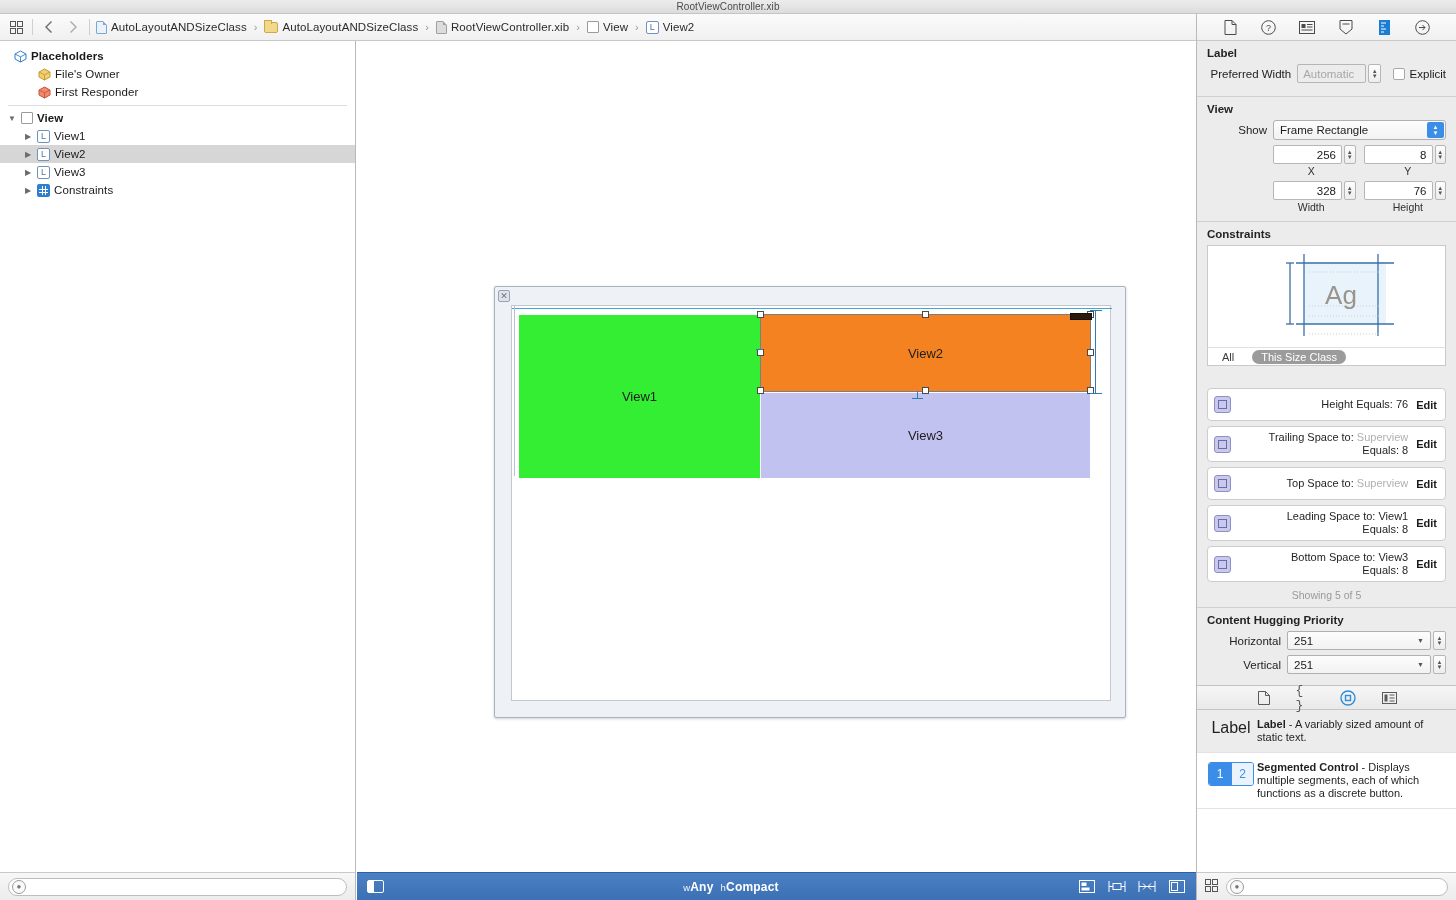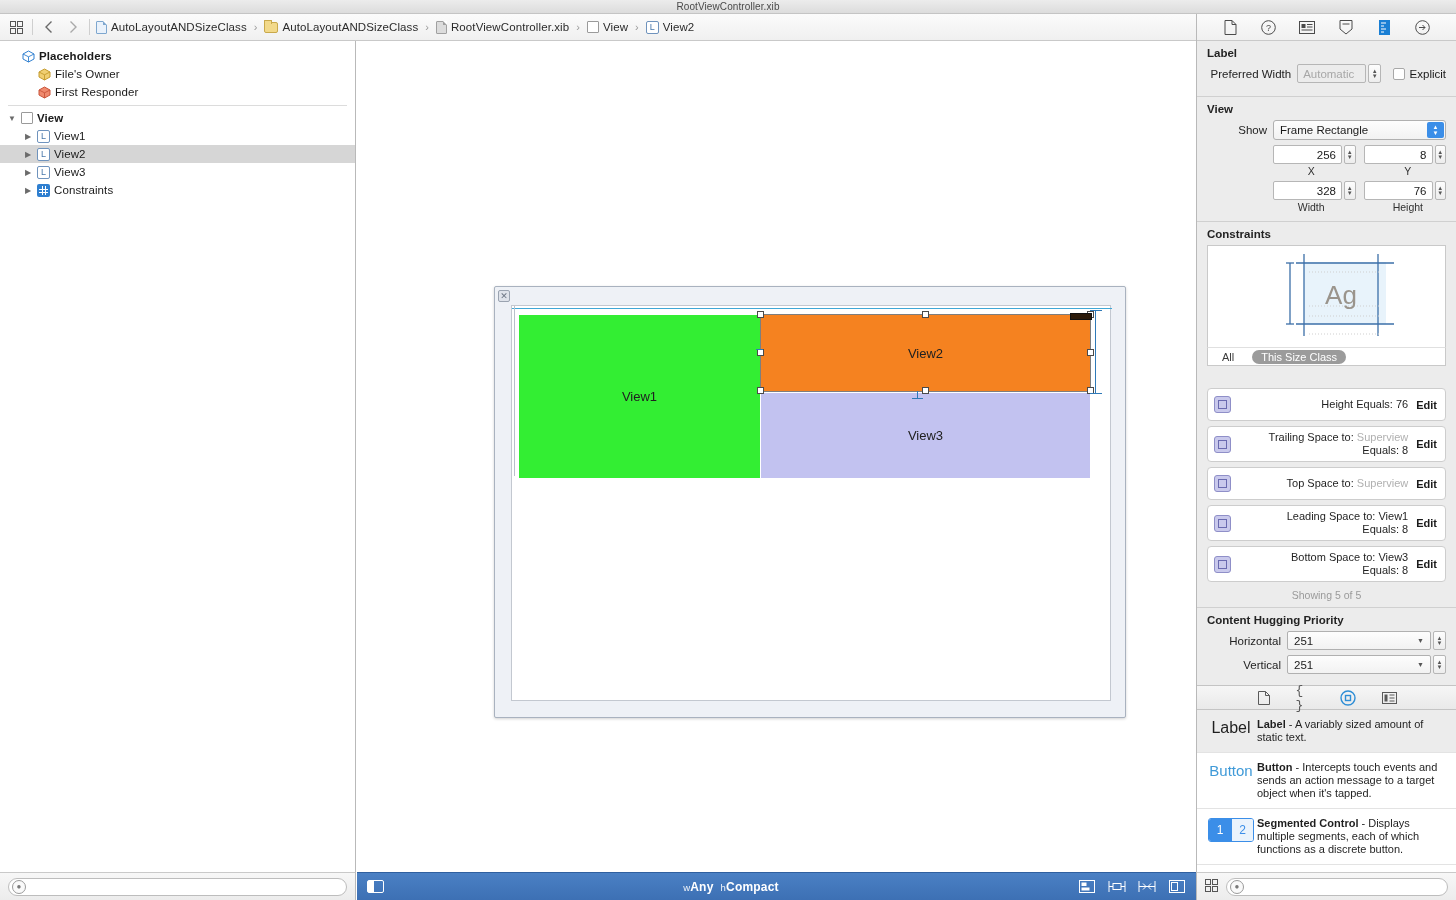--- a/index.html
+++ b/index.html
@@ -266,21 +266,21 @@
   <span class="crumb-sep">›</span>
 
   <div class="crumb">
     <span class="ic-lbl">L</span>
     <span class="cl">View2</span>
   </div>
 </div>
 
 <div id="outline">
 
-  <div class="ol-row" style="padding-left:22px;margin-top:6px">
+  <div class="ol-row" style="padding-left:14px;margin-top:6px">
     <span class="ic-ph">
       <svg width="13" height="13" viewBox="0 0 13 13">
           <path d="M6.5 1 L12 4 L12 9 L6.5 12 L1 9 L1 4 Z" fill="#fff" stroke="#2f7fd0" stroke-width="1"></path>
           <path d="M1 4 L6.5 6.8 L12 4 M6.5 6.8 L6.5 12" fill="none" stroke="#2f7fd0" stroke-width="0.9"></path>
         </svg>
     </span>
     <span class="lab b">Placeholders</span>
   </div>
 
   <div class="ol-row" style="padding-left:38px">
@@ -633,28 +633,20 @@
     <div class="lib-row sel">
       <div class="lib-prev">
         <span class="prev-label">Label</span>
       </div>
       <div class="lib-desc">
         <b>Label</b><span> - A variably sized amount of static text.</span>
       </div>
     </div>
     <div class="lib-row">
       <div class="lib-prev">
-        <span class="prev-button">Button</span>
-      </div>
-      <div class="lib-desc">
-        <b>Button</b><span> - Intercepts touch events and sends an action message to a target object when it's tapped.</span>
-      </div>
-    </div>
-    <div class="lib-row">
-      <div class="lib-prev">
         <span class="prev-seg">
           <span class="on">1</span>
           <span class="off">2</span>
         </span>
       </div>
       <div class="lib-desc">
         <b>Segmented Control</b><span> - Displays multiple segments, each of which functions as a discrete button.</span>
       </div>
     </div>
   </div>

